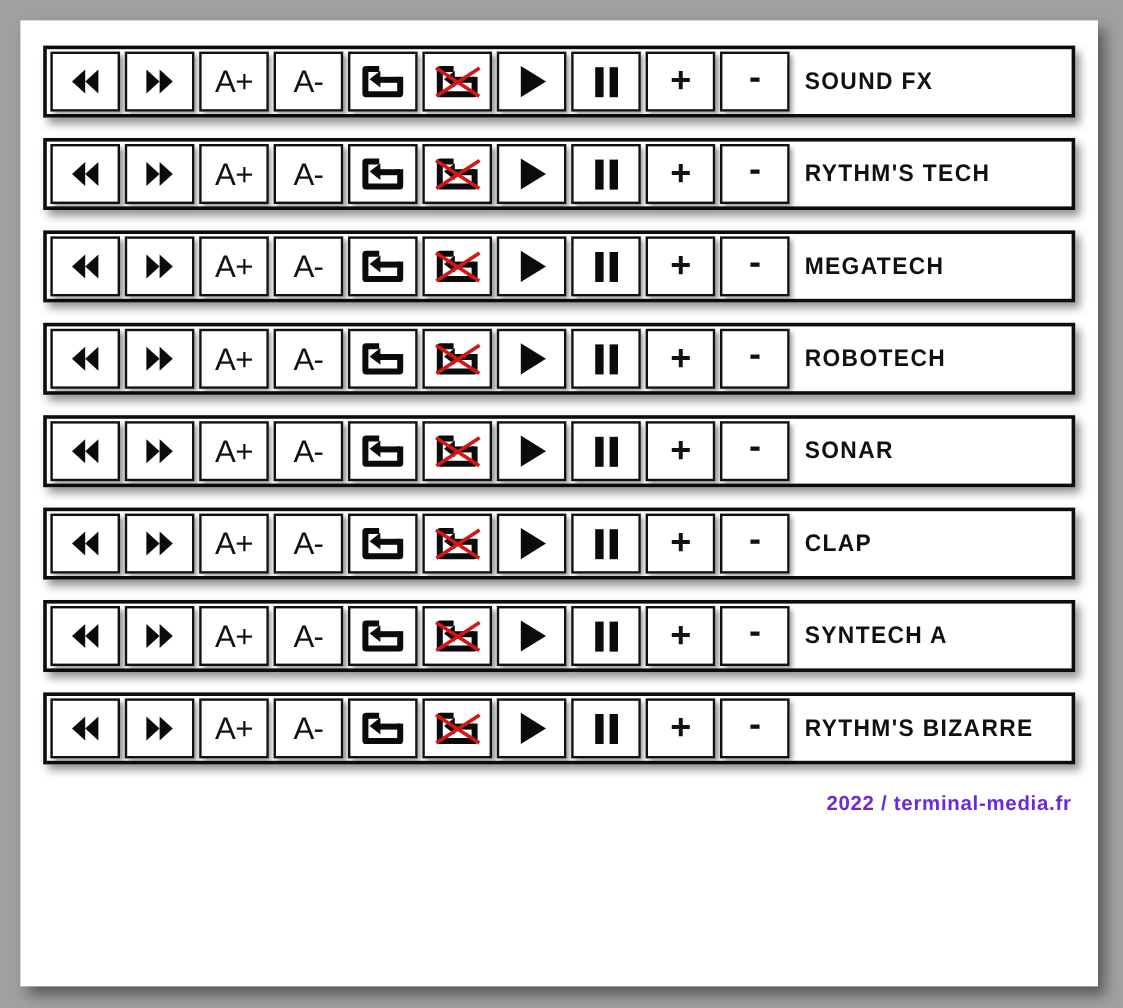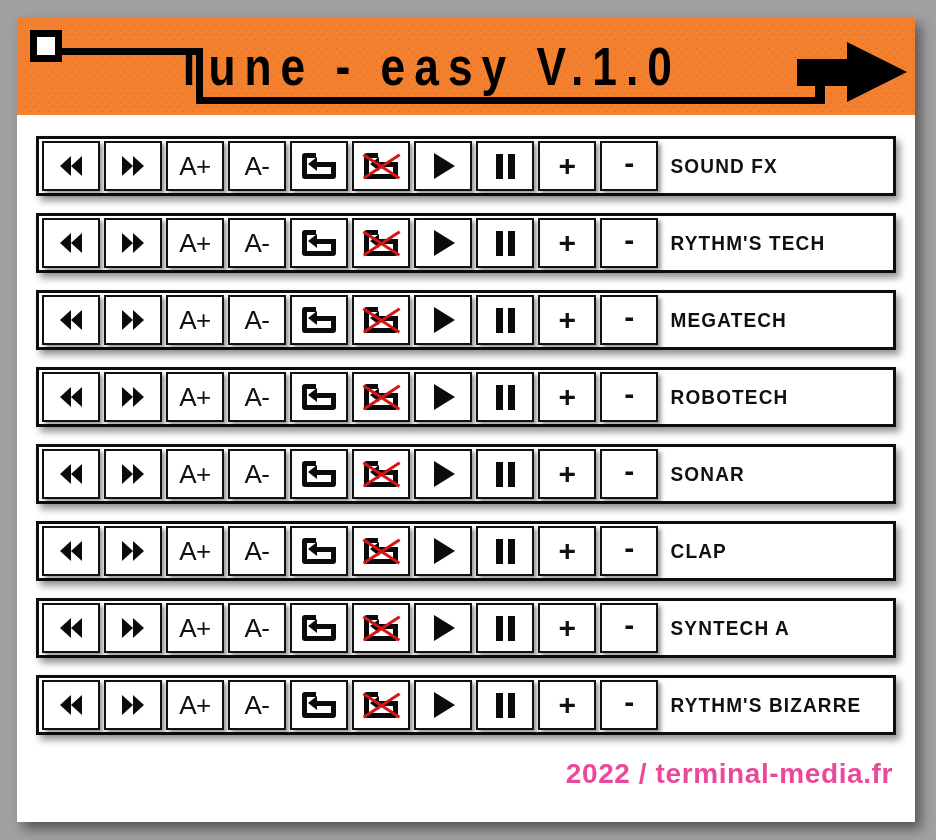--- a/index.html
+++ b/index.html
@@ -248,46 +248,31 @@
   }
 
   
   #footer {
     padding: 6px 22px 0 0;
     text-align: right;
   }
   #footer-text {
     font-family: "Liberation Sans Narrow", "Liberation Sans", sans-serif;
     font-weight: bold;
-    font-size: 28px;
+    font-size: 17px;
     letter-spacing: 0.6px;
-    color: #ec4899;
+    color: #6d28d9;
     user-select: none;
   }
 </style>
 </head>
 <body>
 
 <div id="app-window">
 
-  <div id="header-banner">
-    <div class="hdr-line" id="hdr-line-top"></div>
-    <div class="hdr-line" id="hdr-line-vert"></div>
-    <div class="hdr-line" id="hdr-line-bottom"></div>
-    <div class="hdr-line" id="hdr-line-tail"></div>
-
-    <div id="hdr-square"></div>
-
-    <div id="header-title">Tune - easy  V.1.0</div>
-
-    <div id="hdr-arrow">
-      <div id="hdr-arrow-shaft"></div>
-      <div id="hdr-arrow-head"></div>
-    </div>
-  </div>
 
   <div id="track-list">
       <div class="track-row">
         <div class="btn">
           <span class="ic ic-dbl">
             <i class="tri-l"></i>
             <i class="tri-l"></i>
           </span>
         </div>
         <div class="btn">

